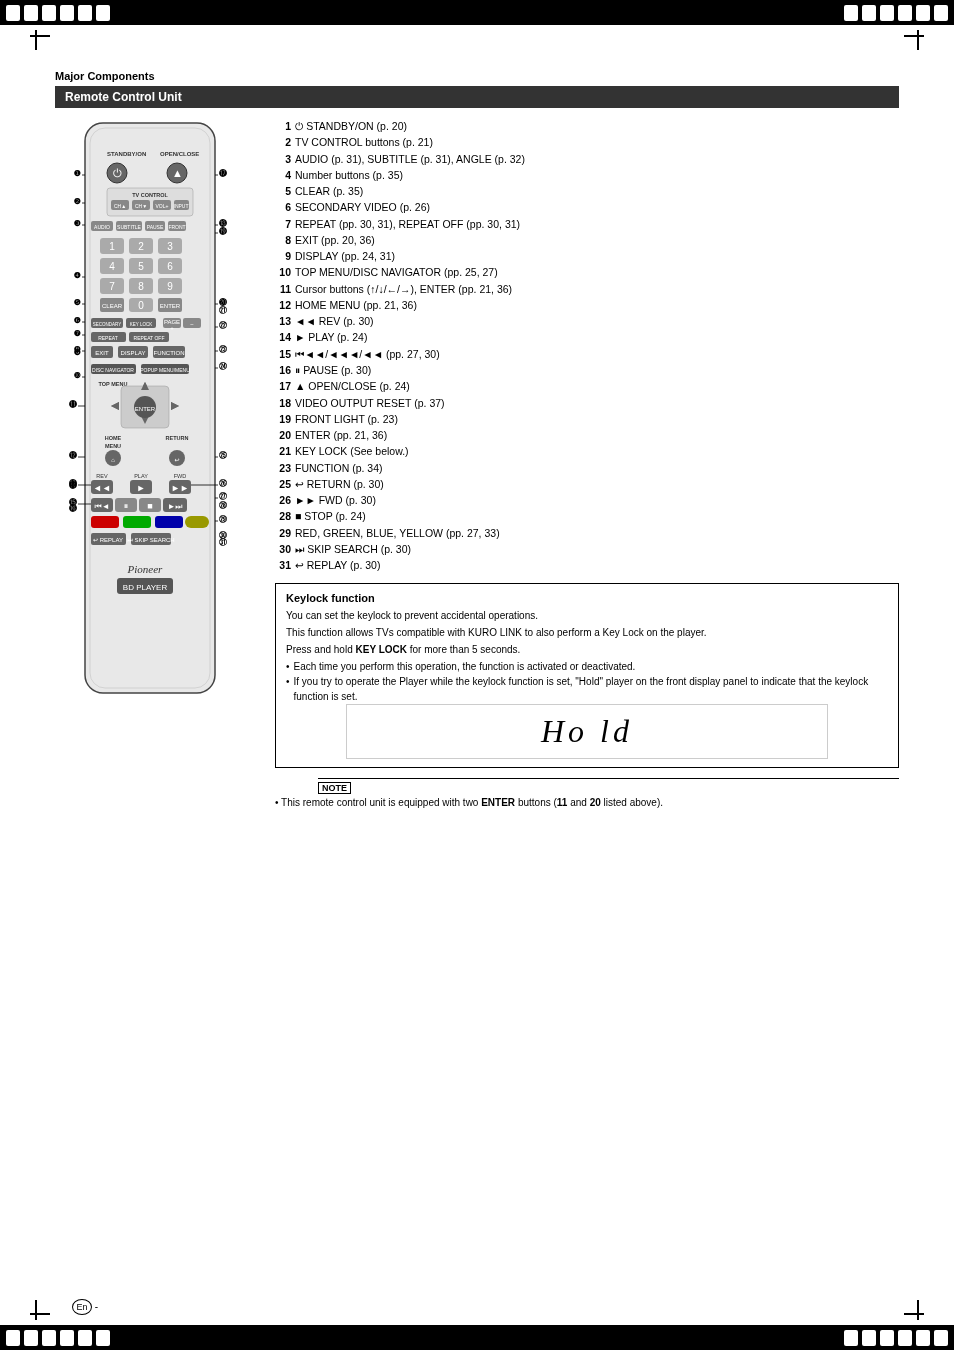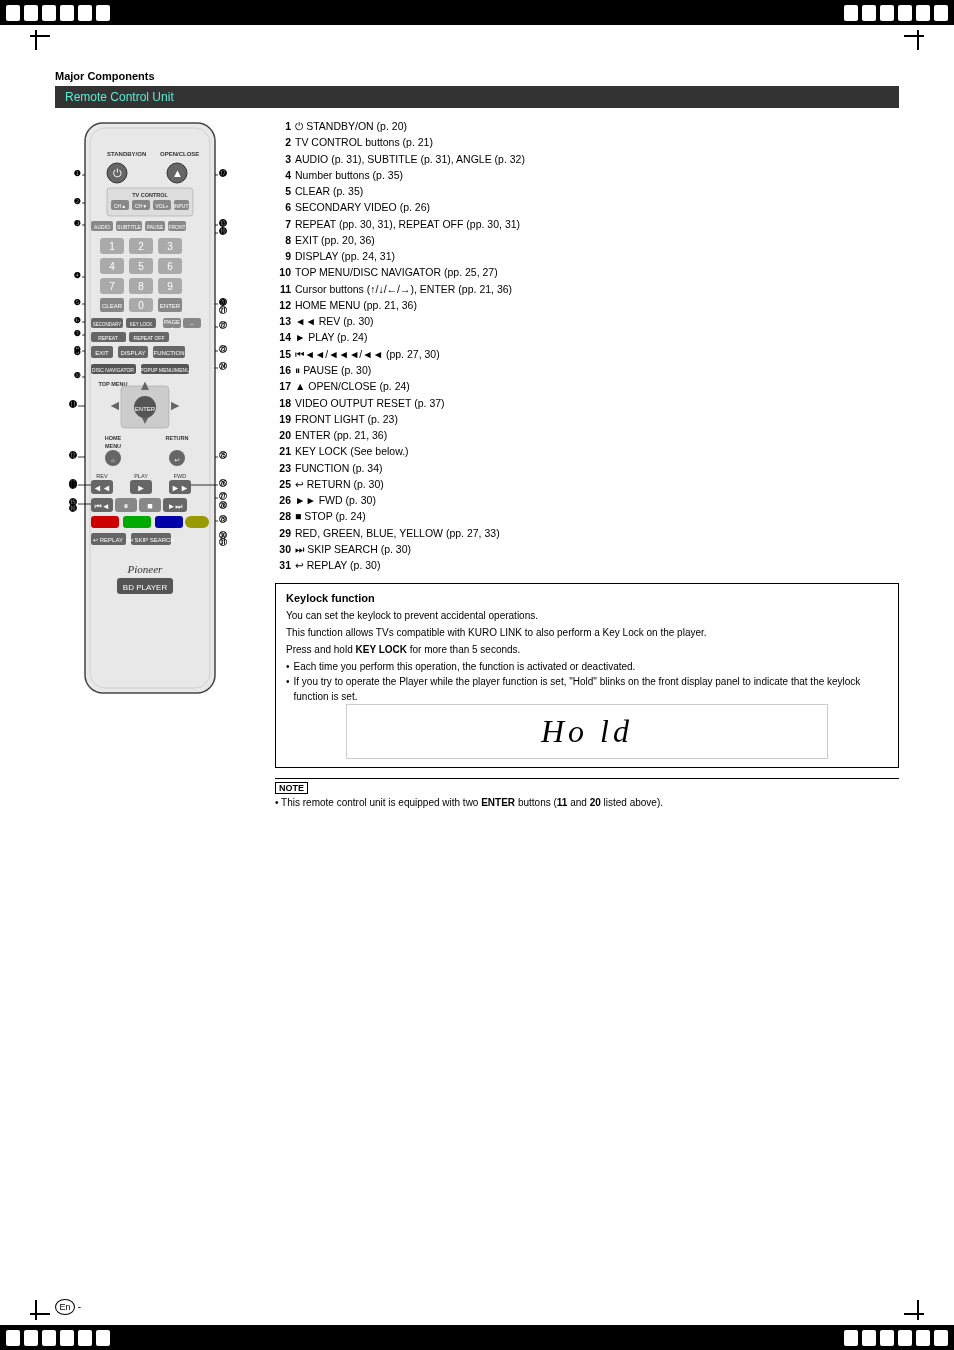--- a/index.html
+++ b/index.html
@@ -92,23 +92,23 @@
     
     .section-title {
       font-size: 11px;
       font-weight: bold;
       margin-bottom: 4px;
     }
 
     
     .rc-header {
       background: #333;
-      color: #5eead4;
+      color: #ffffff;
       font-size: 12px;
-      font-weight: normal;
+      font-weight: bold;
       padding: 4px 10px;
       margin-bottom: 10px;
     }
 
     
     .content-layout {
       display: flex;
       gap: 20px;
       align-items: flex-start;
     }
@@ -187,34 +187,35 @@
       font-size: 10px;
     }
     .note-title {
       font-weight: bold;
       display: flex;
       align-items: center;
       gap: 4px;
       border-top: 1px solid #000;
       padding-top: 3px;
       margin-bottom: 3px;
+      margin-left: 43px;
     }
     .note-icon {
       display: inline-block;
       border: 1px solid #000;
       padding: 0 3px;
       font-size: 9px;
       font-weight: bold;
     }
 
     
     .page-num {
       position: absolute;
       bottom: 35px;
-      left: 55px;
+      left: 72px;
       font-size: 10px;
       text-align: right;
     }
     .page-num-circle {
       display: inline-flex;
       align-items: center;
       justify-content: center;
       border: 1px solid #000;
       border-radius: 50%;
       width: 20px;
@@ -606,21 +607,21 @@
           </li>
         </ol>
 
       <div class="keylock-box">
         <div class="keylock-title">Keylock function</div>
         <div class="keylock-text">
           <p>You can set the keylock to prevent accidental operations.</p>
           <p>This function allows TVs compatible with KURO LINK to also perform a Key Lock on the player.</p>
           <p>Press and hold <strong>KEY LOCK</strong> for more than 5 seconds.</p>
           <div class="bullet">Each time you perform this operation, the function is activated or deactivated.</div>
-          <div class="bullet">If you try to operate the Player while the player function is set, "Hold" blinks on the front display panel to indicate that the keylock function is set.</div>
+          <div class="bullet">If you try to operate the Player while the keylock function is set, "Hold" player on the front display panel to indicate that the keylock function is set.</div>
         </div>
         <div class="hold-display">Ho ld</div>
       </div>
 
       <div class="note-box">
         <div class="note-title">
           <span class="note-icon">NOTE</span>
         </div>
         <p>• This remote control unit is equipped with two <strong>ENTER</strong> buttons (<strong>11</strong> and <strong>20</strong> listed above).</p>
       </div>

